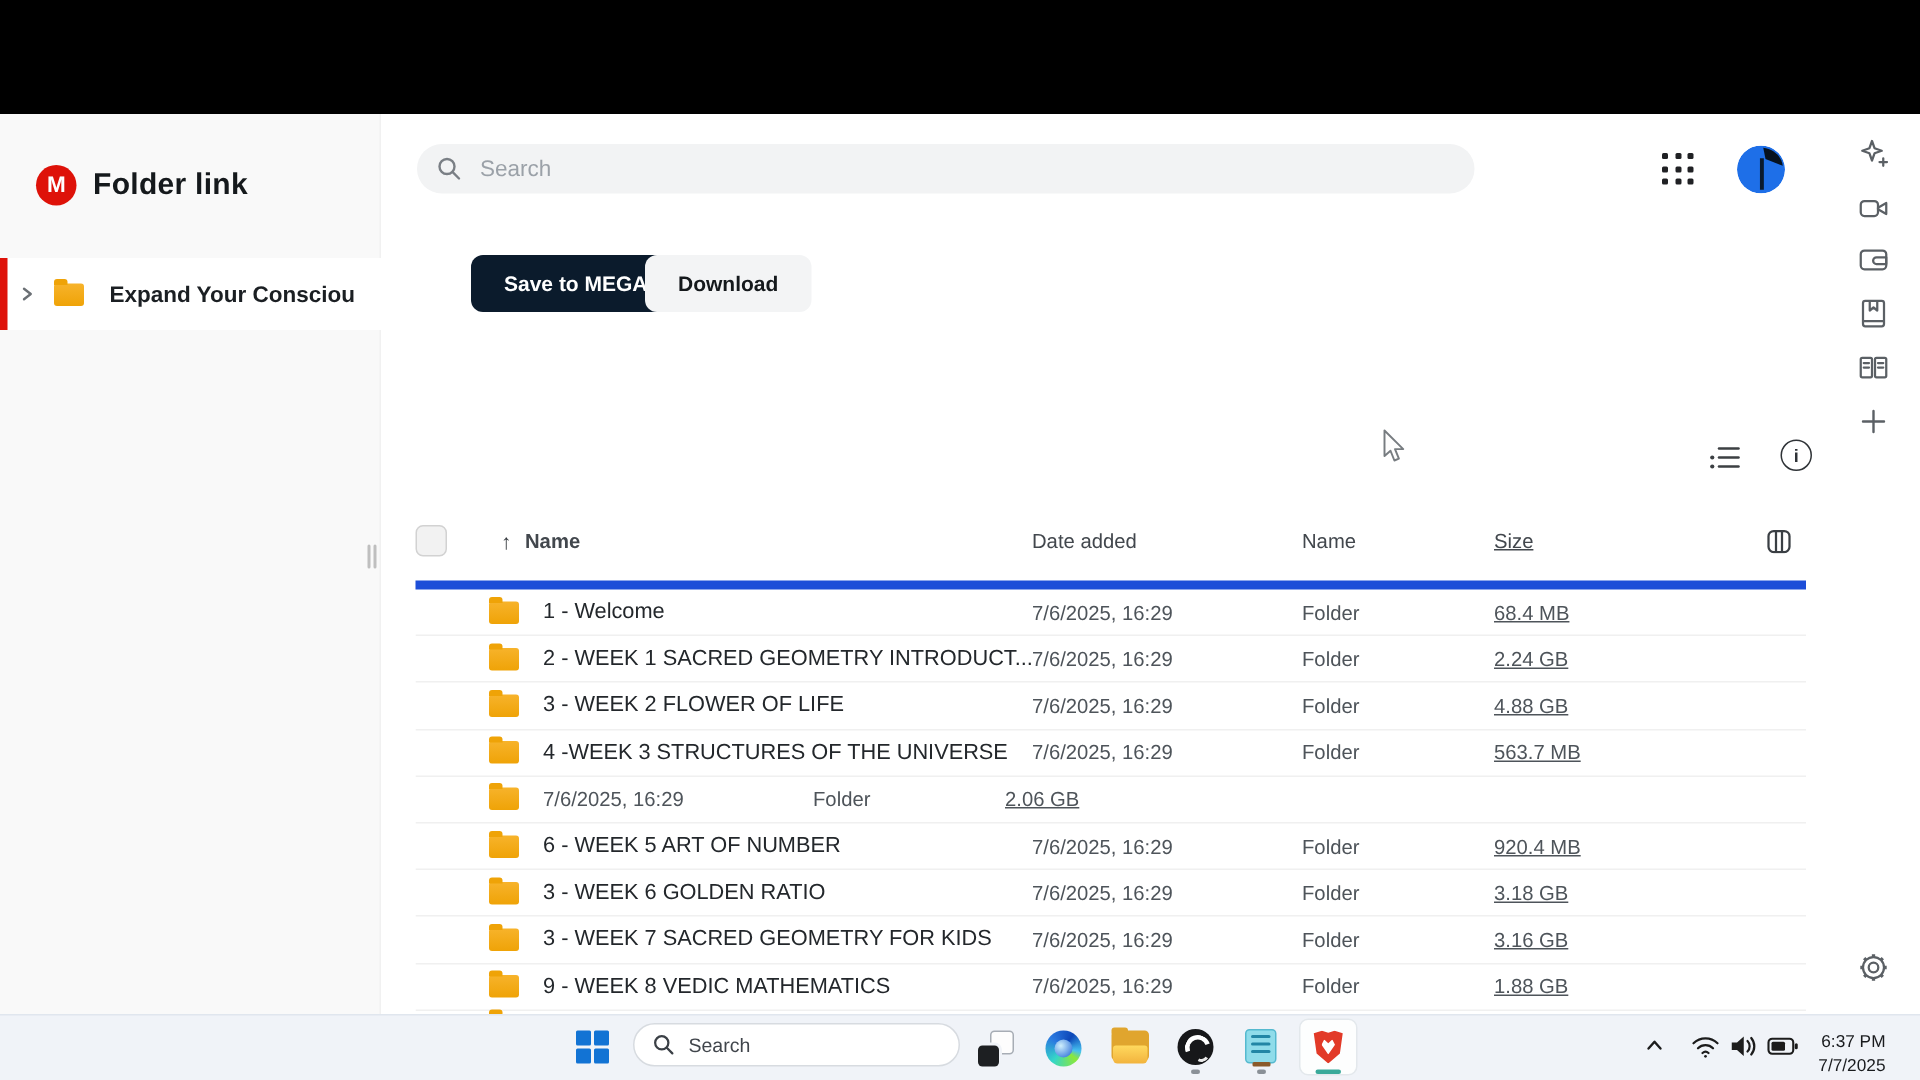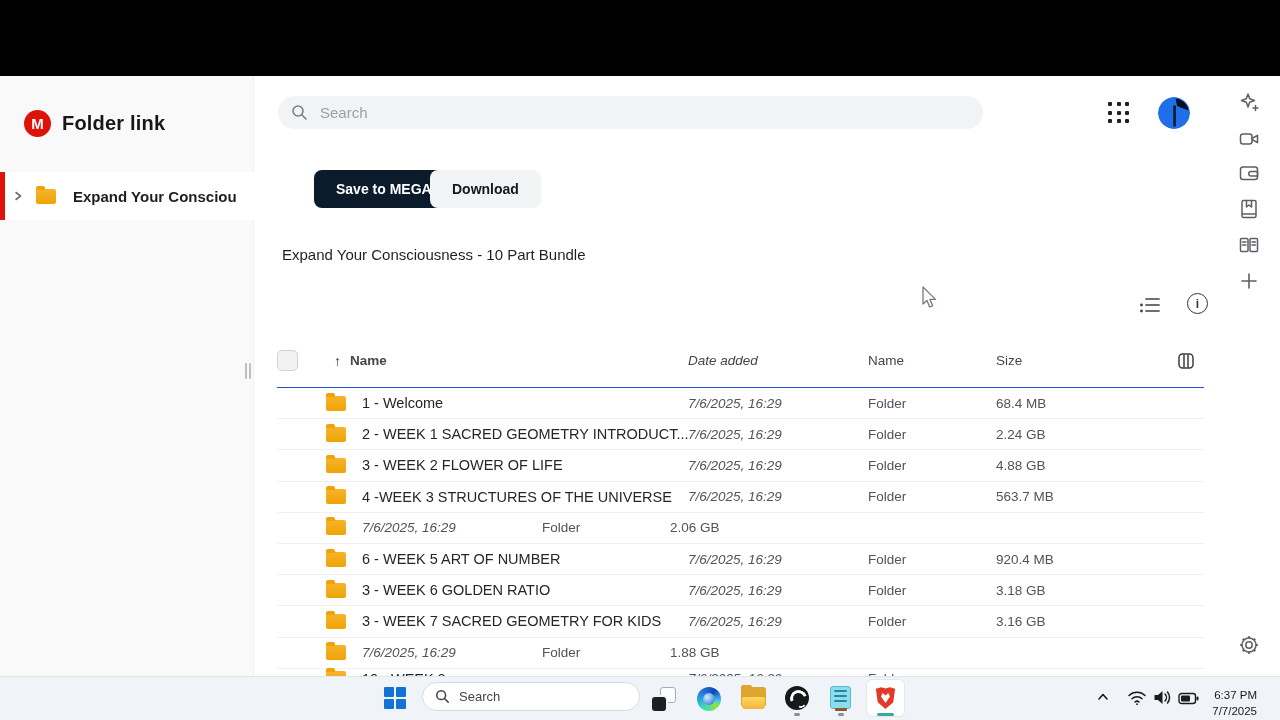--- a/index.html
+++ b/index.html
@@ -43,25 +43,25 @@
   
   .view-list{left:1139px;top:295px;}
   .info-icon{left:1187px;top:293px;width:21px;height:21px;border:1.6px solid #2f3337;border-radius:50%;
              display:flex;align-items:center;justify-content:center;font-size:12px;font-weight:700;color:#2f3337;box-sizing:border-box;}
 
   
   .thead{left:277px;top:344px;width:927px;height:33px;display:flex;align-items:center;font-size:13.5px;color:#42474d;}
   .th-check{width:21px;height:21px;background:#f2f2f2;border:1px solid #d2d2d2;border-radius:5px;margin-right:36px;box-sizing:border-box;}
   .th-arrow{font-size:14px;color:#33373c;margin-right:9px;}
   .th-name{flex:1;font-weight:bold;}
-  .colw-date{width:180px;font-style:italic;}
+  .colw-date{width:180px;}
   .colw-type{width:128px;}
-  .colw-size{width:160px;}
+  .colw-size{width:160px;text-decoration:underline;}
   .col-tail{width:48px;display:flex;justify-content:flex-end;padding-right:10px;box-sizing:border-box;}
-  .tbody{left:277px;top:387px;width:927px;height:290px;overflow:hidden;border-top:1px solid #1d4ed8;}
+  .tbody{left:277px;top:387px;width:927px;height:290px;overflow:hidden;border-top:6px solid #1d4ed8;}
   .trow{height:31.2px;display:flex;align-items:center;border-bottom:1px solid #f0f0f0;box-sizing:border-box;padding-left:49px;}
   .trow .ficon{margin-right:16px;}
   .trow .nm{flex:1;font-size:14.5px;color:#23272b;white-space:nowrap;overflow:hidden;}
   .trow .meta{font-size:13.5px;color:#4e545a;}
   .trow.partial{align-items:flex-start;padding-top:2px;}
 
   
   .rail-icon{position:absolute;left:1237px;width:24px;height:24px;color:#5b6065;}
   .rail-icon svg{display:block;}
 
@@ -157,21 +157,20 @@
   <div class="abs avatar">
     <svg width="32" height="32" viewBox="0 0 32 32">
       <circle cx="16" cy="16" r="16" fill="#1e6fe8"></circle>
       <path d="M17.5 1.5 C25 2.5 30 8 30.5 13.5 L19 9 Z" fill="#06121f"></path>
       <path d="M15.3 8.5 h2.6 v21 h-2.6 z" fill="#0a1a2e"></path>
     </svg>
   </div>
 
   <div class="abs btn btn-save">Save to MEGA</div>
   <div class="abs btn btn-download">Download</div>
-  <div class="abs page-title">Expand Your Consciousness - 10 Part Bundle</div>
 
   <div class="abs view-list">
     <svg width="22" height="20" viewBox="0 0 22 20">
       <g stroke="#3c4043" stroke-width="1.7" stroke-linecap="round">
         <line x1="7" y1="4" x2="20" y2="4"></line>
           <line x1="7" y1="10" x2="20" y2="10"></line>
           <line x1="7" y1="16" x2="20" y2="16"></line>
       </g>
       <g fill="#3c4043">
           <circle cx="2.5" cy="10" r="1.4"></circle>
@@ -258,20 +257,21 @@
       <div class="trow">
       <span class="ficon"></span>
       <span class="nm">3 - WEEK 7 SACRED GEOMETRY FOR KIDS</span>
       <span class="meta colw-date cell-date">7/6/2025, 16:29</span>
       <span class="meta colw-type cell-type">Folder</span>
       <span class="meta colw-size cell-size">3.16 GB</span>
       <span class="col-tail"></span>
     </div>
       <div class="trow">
       <span class="ficon"></span>
+      <span class="nm">9 - WEEK 8 VEDIC MATHEMATICS</span>
       <span class="meta colw-date cell-date">7/6/2025, 16:29</span>
       <span class="meta colw-type cell-type">Folder</span>
       <span class="meta colw-size cell-size">1.88 GB</span>
       <span class="col-tail"></span>
     </div>
       <div class="trow partial">
       <span class="ficon"></span>
       <span class="nm">10 - WEEK 9</span>
       <span class="meta colw-date cell-date">7/6/2025, 16:29</span>
       <span class="meta colw-type cell-type">Folder</span>

